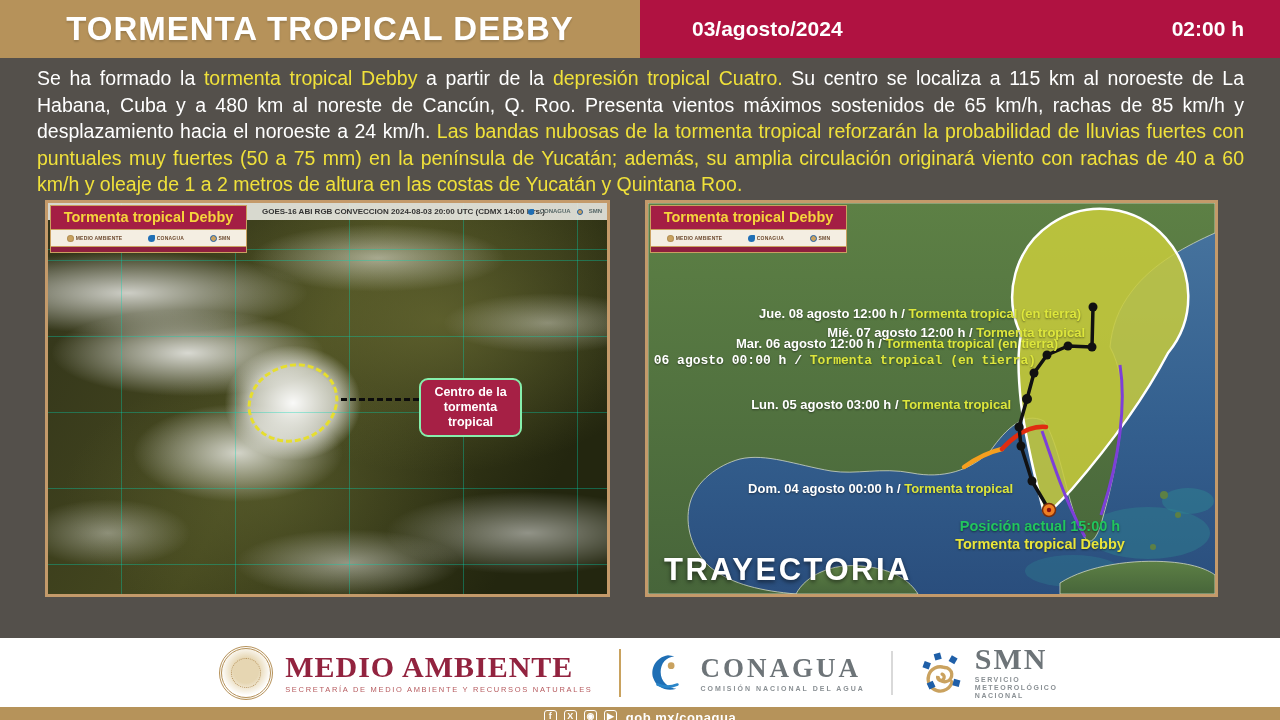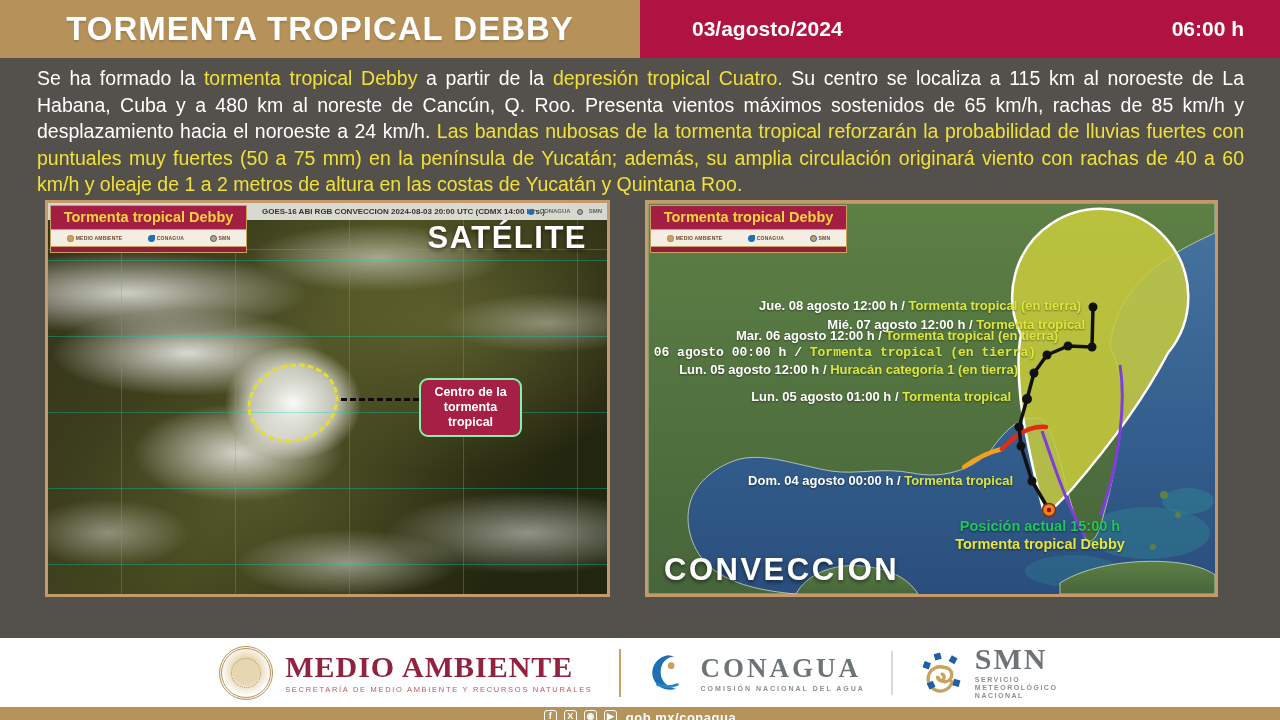--- a/index.html
+++ b/index.html
@@ -121,21 +121,21 @@
     position:absolute; left:371px; top:175px; width:103px; z-index:4;
     background:#a62045; border:2px solid #86efac; border-radius:9px;
     color:#fff; font-size:12.5px; font-weight:700; line-height:15px;
     text-align:center; padding:5px 3px;
   }
 
   
   .traj-svg { position:absolute; inset:0; width:100%; height:100%; }
   .traj-labels { position:absolute; inset:0; z-index:4; }
   .fc-label { position:absolute; white-space:nowrap; font-size:13px; font-weight:700;
-    text-shadow:0 1px 2px rgba(0,0,0,.45); }
+    text-shadow:0 1px 2px rgba(0,0,0,.45);margin-top:8px; }
   .fc-dt { color:#fff; }
   .fc-status { color:#dde63c; }
   .traj-title {
     position:absolute; left:16px; bottom:6px; z-index:4;
     color:#fff; font-size:31px; font-weight:800; letter-spacing:2.5px;
     text-shadow:0 2px 4px rgba(0,0,0,.55);
   }
   .pos-label {
     position:absolute; left:262px; top:314px; width:260px; z-index:4;
     text-align:center; font-size:14.5px; font-weight:700; line-height:18px;
@@ -199,42 +199,41 @@
 </style>
 </head>
 <body>
 
 <div class="header">
   <div class="header-left">
     <span class="header-title">TORMENTA TROPICAL DEBBY</span>
   </div>
   <div class="header-right">
     <span>03/agosto/2024</span>
-    <span>06:00 h</span>
+    <span>02:00 h</span>
   </div>
 </div>
 
 <p class="summary"><span>Se ha formado la </span><span class="hl">tormenta tropical Debby</span><span> a partir de la </span><span class="hl">depresión tropical Cuatro.</span><span> Su centro se localiza a 115 km al noroeste de La Habana, Cuba y a 480 km al noreste de Cancún, Q. Roo. Presenta vientos máximos sostenidos de 65 km/h, rachas de 85 km/h y desplazamiento hacia el noroeste a 24 km/h. </span><span class="hl">Las bandas nubosas de la tormenta tropical reforzarán la probabilidad de lluvias fuertes con puntuales muy fuertes (50 a 75 mm) en la península de Yucatán; además, su amplia circulación originará viento con rachas de 40 a 60 km/h y oleaje de 1 a 2 metros de altura en las costas de Yucatán y Quintana Roo.</span></p>
 
 <div class="panel panel-sat">
   <div class="panel-inner">
     <div class="sat-canvas"></div>
     <div class="sat-grid"></div>
 
     <div class="sat-caption">
       <span>GOES-16 ABI RGB CONVECCION 2024-08-03 20:00 UTC (CDMX 14:00 Hrs.)</span>
       <span class="sat-cap-logos">
         <span class="bl-glyph con-mini"></span>
         <span>CONAGUA</span>
         <span class="bl-glyph smn-mini"></span>
         <span>SMN</span>
       </span>
     </div>
 
-    <div class="sat-title">SATÉLITE</div>
 
     <div class="storm-ellipse"></div>
     <div class="center-line"></div>
     <div class="center-labelbox">Centro de la tormenta tropical</div>
 
     <div class="panel-badge">
       <div class="badge-red">Tormenta tropical Debby</div>
       <div class="badge-logos">
         <span class="bl-item">
             <span class="bl-glyph seal-mini"></span>
@@ -319,31 +318,30 @@
         <circle cx="401" cy="307" r="6.5" fill="#f07f23" stroke="#7a2d0c" stroke-width="1.5"></circle>
         <circle cx="401" cy="307" r="2.2" fill="#8a1010"></circle>
       </g>
     </svg>
 
     <div class="traj-labels">
         <div class="fc-label" style="right: 134px; top: 95px;"><span class="fc-dt">Jue. 08 agosto 12:00 h / </span><span class="fc-status">Tormenta tropical (en tierra)</span></div>
         <div class="fc-label" style="right: 130px; top: 114px;"><span class="fc-dt">Mié. 07 agosto 12:00 h / </span><span class="fc-status">Tormenta tropical</span></div>
         <div class="fc-label" style="right: 157px; top: 125px; padding-left: 18px;"><span class="fc-dt">Mar. 06 agosto 12:00 h / </span><span class="fc-status">Tormenta tropical (en tierra)</span></div>
         <div class="fc-label" style="right: 179px; top: 142px; font-family: Liberation Mono, monospace;"><span class="fc-dt">Mar. 06 agosto 00:00 h / </span><span class="fc-status">Tormenta tropical (en tierra)</span></div>
-        <div class="fc-label" style="right: 197px; top: 159px;"><span class="fc-dt">Lun. 05 agosto 12:00 h / </span><span class="fc-status">Huracán categoría 1 (en tierra)</span></div>
-        <div class="fc-label" style="right: 204px; top: 186px;"><span class="fc-dt">Lun. 05 agosto 01:00 h / </span><span class="fc-status">Tormenta tropical</span></div>
+        <div class="fc-label" style="right: 204px; top: 186px;"><span class="fc-dt">Lun. 05 agosto 03:00 h / </span><span class="fc-status">Tormenta tropical</span></div>
         <div class="fc-label" style="right: 202px; top: 270px;"><span class="fc-dt">Dom. 04 agosto 00:00 h / </span><span class="fc-status">Tormenta tropical</span></div>
       </div>
 
     <div class="pos-label">
       <div class="pos-line1">Posición actual 15:00 h</div>
       <div class="pos-line2">Tormenta tropical Debby</div>
     </div>
 
-    <div class="traj-title">CONVECCION</div>
+    <div class="traj-title">TRAYECTORIA</div>
 
     <div class="panel-badge">
       <div class="badge-red">Tormenta tropical Debby</div>
       <div class="badge-logos">
         <span class="bl-item">
             <span class="bl-glyph seal-mini"></span>
             <span>MEDIO AMBIENTE</span>
           </span>
         <span class="bl-item">
             <span class="bl-glyph con-mini"></span>

